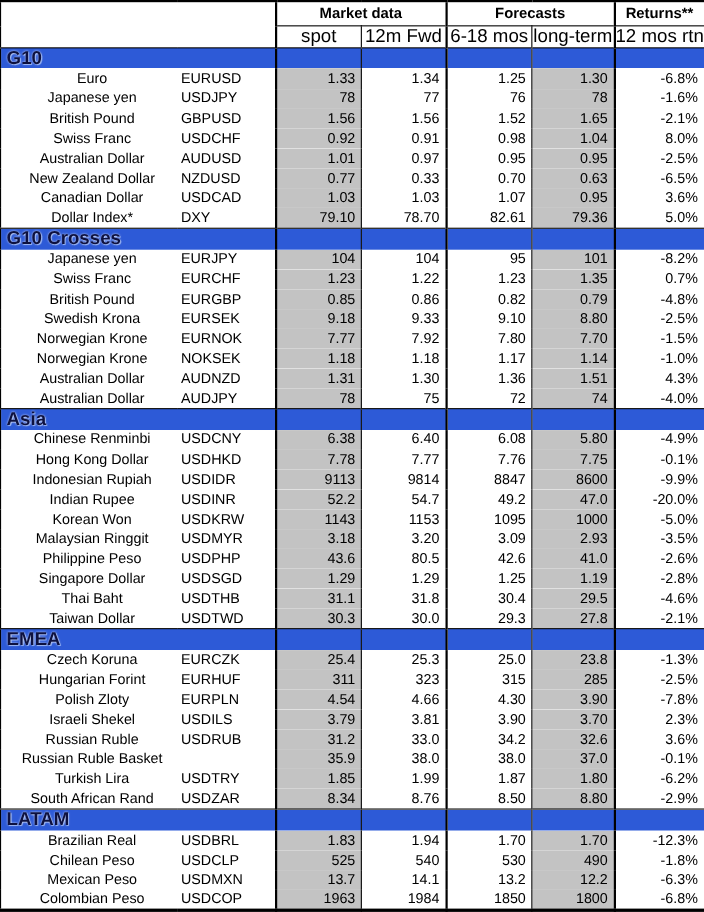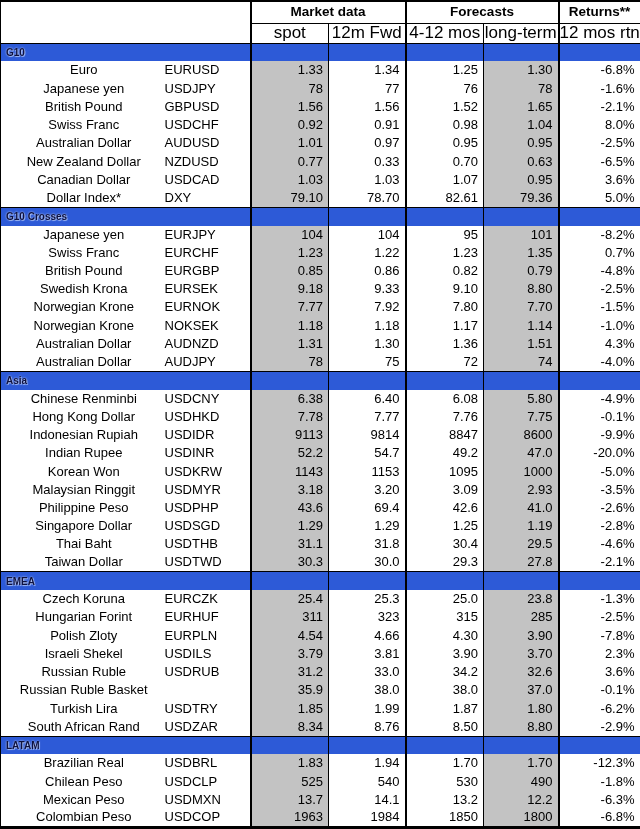--- a/index.html
+++ b/index.html
@@ -32,21 +32,21 @@
   tbody tr { height: 18px; }
   tr.section td {
     border-top: 1px solid var(--border);
     background: var(--blue);
   }
   td.shade { background: var(--shade); }
   td.name   { text-align: center; padding-left: 6px; }
   td.ticker { text-align: left; padding-left: 4px; margin-top: 31px; }
   td.num    { text-align: right; padding-right: 5px; }
   td.sec-label {
-    text-align: left; padding-left: 5px; font-weight: bold; font-size: 10px;
+    text-align: left; padding-left: 5px; font-weight: bold; font-size: 17px;
     color: var(--sec-text);
     text-shadow: 0 0 2px rgba(255,255,255,0.8), 1px 1px 0 rgba(200,220,255,0.5);
   }
 </style>
 </head>
 <body>
 
 <div class="page">
   <table class="fx">
     <colgroup>
@@ -61,21 +61,21 @@
     <thead>
       <tr class="group">
         <th class="corner" colspan="2" rowspan="2"></th>
         <th class="c3" colspan="2">Market data</th>
         <th class="c5" colspan="2">Forecasts</th>
         <th class="c7">Returns**</th>
       </tr>
       <tr class="sub">
         <th class="c3">spot</th>
         <th class="c4">12m Fwd</th>
-        <th class="c5">4-12 mos</th>
+        <th class="c5">6-18 mos</th>
         <th class="c6">long-term</th>
         <th class="c7">12 mos rtn</th>
       </tr>
     </thead>
     <tbody>
         <tr class="section">
           <td colspan="2" class="sec-label">G10</td>
           <td class="c3"></td>
           <td class="c4"></td>
           <td class="c5"></td>
@@ -293,21 +293,21 @@
           <td class="num c3 shade">3.18</td>
           <td class="num c4">3.20</td>
           <td class="num c5">3.09</td>
           <td class="num c6 shade">2.93</td>
           <td class="num c7">-3.5%</td>
         </tr>
         <tr>
           <td class="name">Philippine Peso</td>
           <td class="ticker">USDPHP</td>
           <td class="num c3 shade">43.6</td>
-          <td class="num c4">69.4</td>
+          <td class="num c4">80.5</td>
           <td class="num c5">42.6</td>
           <td class="num c6 shade">41.0</td>
           <td class="num c7">-2.6%</td>
         </tr>
         <tr>
           <td class="name">Singapore Dollar</td>
           <td class="ticker">USDSGD</td>
           <td class="num c3 shade">1.29</td>
           <td class="num c4">1.29</td>
           <td class="num c5">1.25</td>

